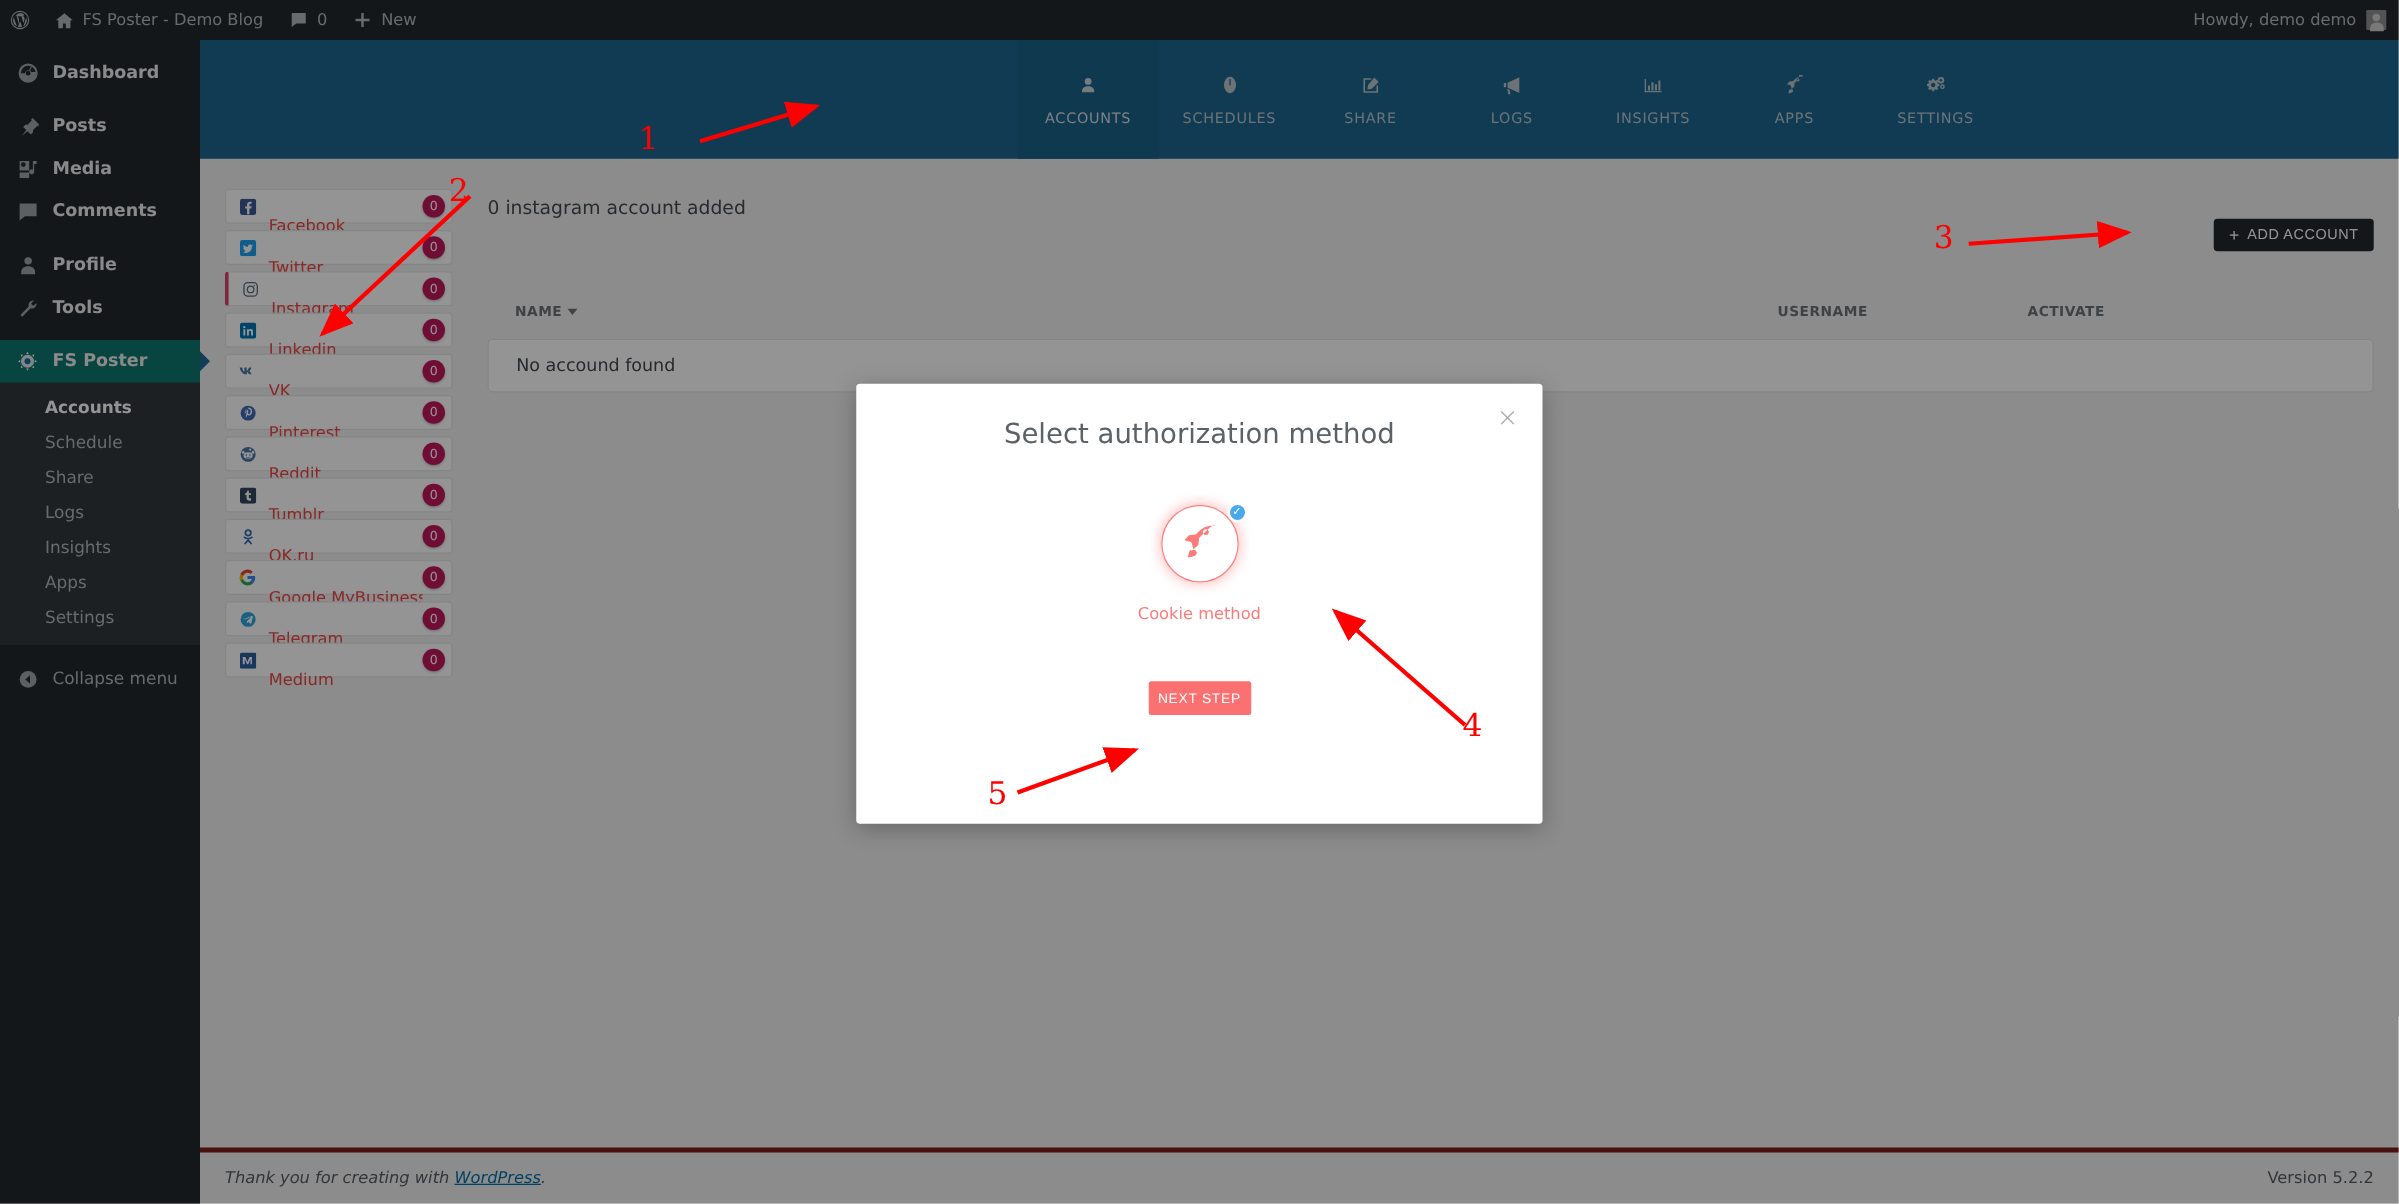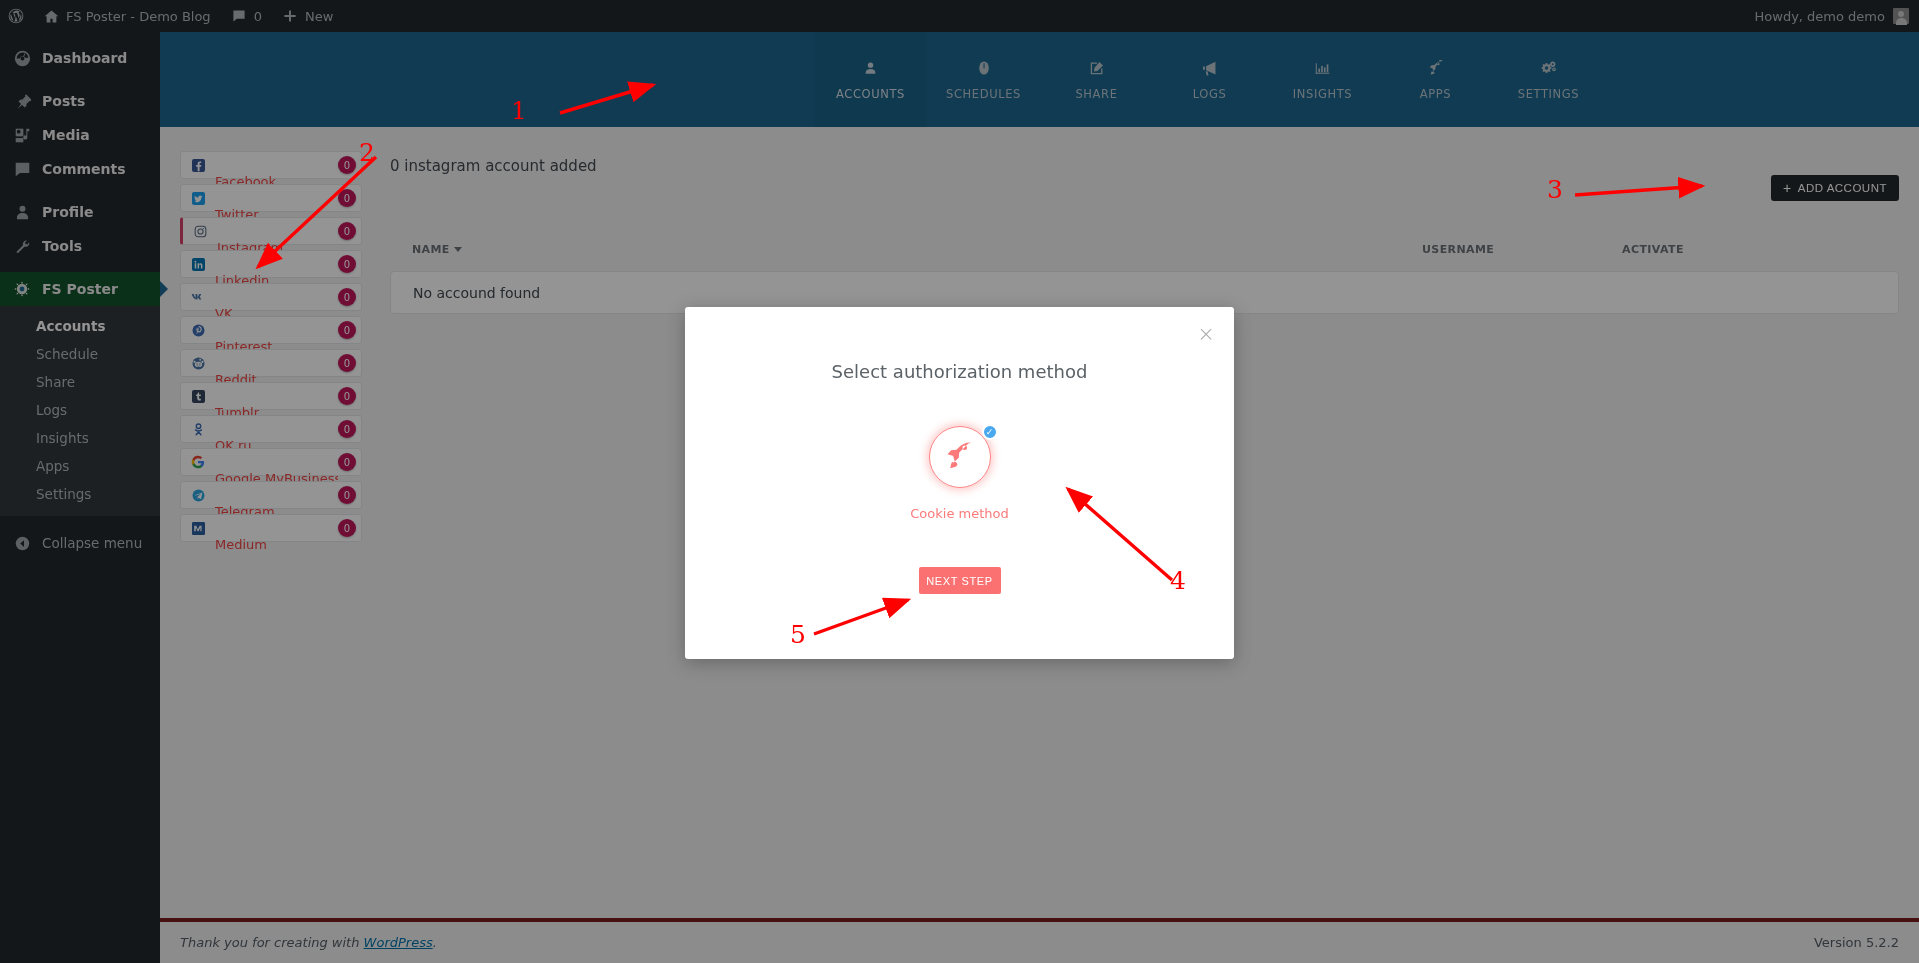--- a/index.html
+++ b/index.html
@@ -48,21 +48,21 @@
   }
   .wpmenu-item {
     display: flex; align-items: center; gap: 10px;
     height: 34px; padding-left: 12px; color: #eee; position: relative; font-weight: bold;
   }
   .wpmenu-item .lbl { color: #eeeeee; font-size: 14px; }
   .wpmenu-icon { width: 20px; display: flex; align-items: center; justify-content: center; color: #a0a5aa; }
   .wpmenu-icon svg { display: block; }
   .wpmenu-sep { height: 9px; }
   .wpmenu-item.current {
-    background: #14532d; color: #fff;
+    background: #0f766e; color: #fff;
   }
   .wpmenu-item.current .wpmenu-icon { color: #fff; }
   .wpmenu-item.current::after {
     content: ""; position: absolute; right: -8px; top: 50%; transform: translateY(-50%);
     border-top: 8px solid transparent; border-bottom: 8px solid transparent;
     border-left: 8px solid #1f6a96;
   }
   .wpsubmenu { background: #32373c; padding: 6px 0 8px 0; }
   .wpsub-item {
     display: block; padding: 5px 0 5px 36px;
@@ -170,22 +170,22 @@
     background: #fff; border-radius: 3px;
     box-shadow: 0 4px 18px rgba(0,0,0,.25);
     z-index: 70;
   }
   .modal-close {
     position: absolute; right: 17px; top: 17px;
     width: 22px; height: 22px; font-size: 21px; line-height: 20px;
     color: #aaa; text-align: center; cursor: pointer; font-weight: 300;
   }
   .modal-title {
-    text-align: center; padding-top: 54px;
-    font-size: 18px; color: #5b6267;
+    text-align: center; padding-top: 28px;
+    font-size: 22px; color: #5b6267;
   }
   .methods {
     display: flex; justify-content: center; gap: 84px;
     margin-top: 44px;
   }
   .method { width: 100px; text-align: center; cursor: pointer; }
   .method-circle {
     width: 62px; height: 62px; border-radius: 50%;
     margin: 0 auto; border: 1px solid #e4e4e4;
     display: flex; align-items: center; justify-content: center;

